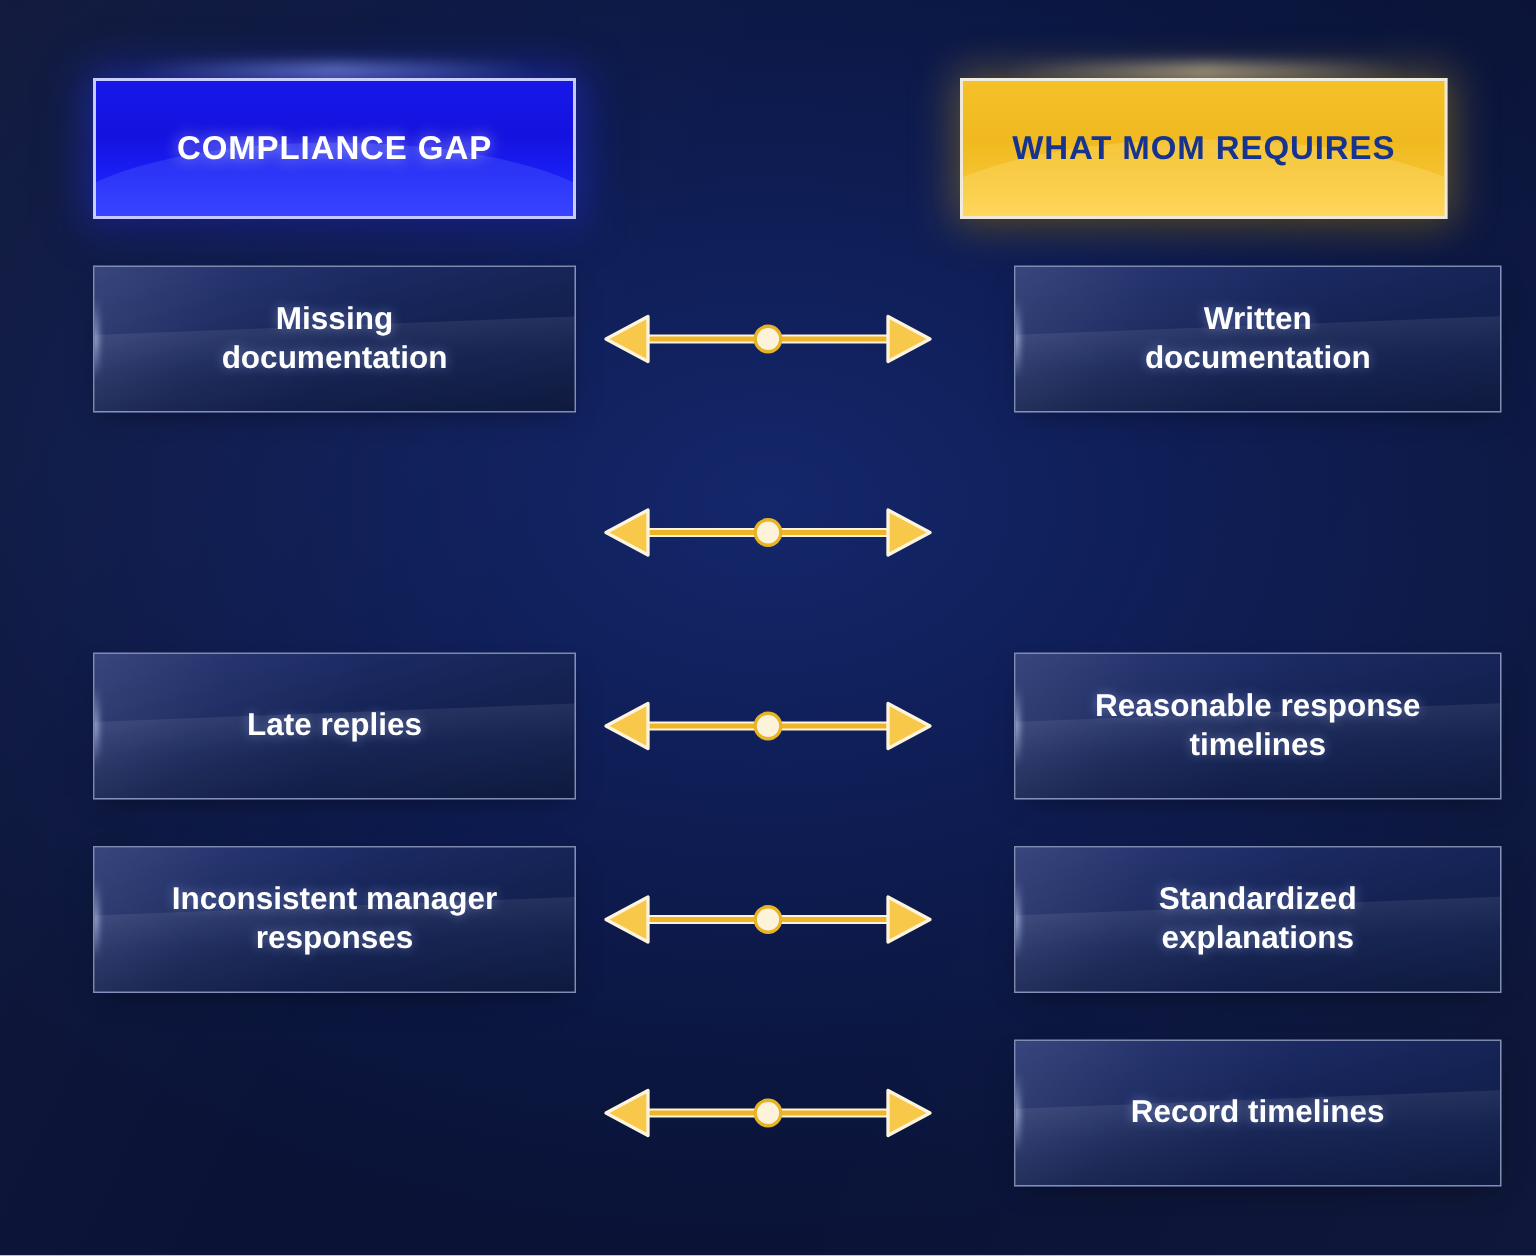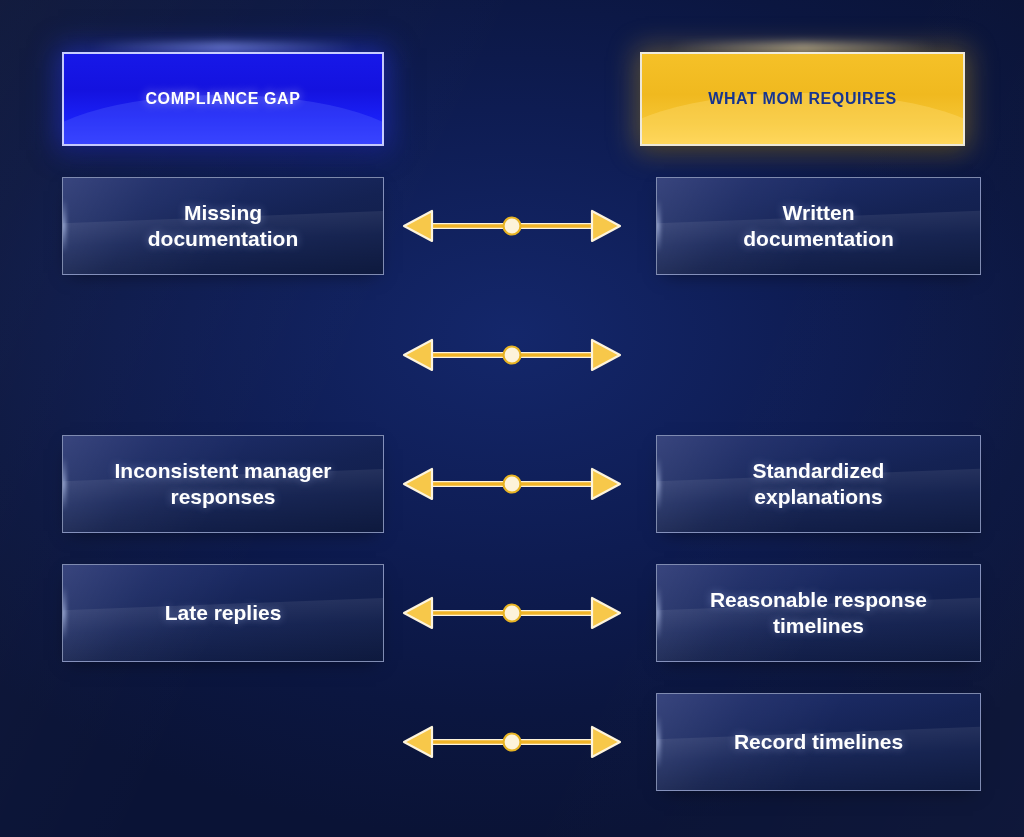--- a/index.html
+++ b/index.html
@@ -57,21 +57,21 @@
   .hdr-right::after {
     content:""; position:absolute; left:-12%; bottom:-58%;
     width:124%; height:115%;
     border-radius:50% 50% 0 0 / 60% 60% 0 0;
     background:rgba(255,222,120,0.34);
     pointer-events:none;
   }
 
   .hdr-text {
     position:relative; z-index:2;
-    font-size:16px; font-weight:bold; letter-spacing:0.6px;
+    font-size:22px; font-weight:bold; letter-spacing:0.6px;
     text-align:center; line-height:1.1;
   }
   .hdr-left  .hdr-text { color:#ffffff; text-shadow:0 0 10px rgba(255,255,255,0.55); }
   .hdr-right .hdr-text { color:#16348f; }
 
   
   .hdr-glow {
     position:absolute; height:10px; top:-9px;
     filter:blur(5px); pointer-events:none;
   }
@@ -85,21 +85,21 @@
 
   .card {
     position:absolute; top:0; height:98px;
     border:1px solid rgba(205,215,245,0.58);
     overflow:hidden;
     display:flex; align-items:center; justify-content:center;
     background:linear-gradient(165deg,#22306f 0%,#1b2a63 28%,#142253 55%,#0f1c45 100%);
     box-shadow:0 6px 18px -8px rgba(0,0,0,0.55);
   }
   .card-left  { left:62px;  width:322px; }
-  .card-right { left:656px; width:325px; }
+  .card-right { left:676px; width:325px; }
 
   
   .card::before {
     content:""; position:absolute; left:-6%; right:-6%;
     top:48%; height:70%;
     background:linear-gradient(180deg, rgba(255,255,255,0.075) 0%, rgba(255,255,255,0.02) 35%, rgba(0,0,0,0.12) 100%);
     transform:rotate(-2.2deg);
     transform-origin:left center;
     pointer-events:none;
   }
@@ -182,61 +182,61 @@
           <polygon points="3,17 31,2 31,32" fill="#f7c84a" stroke="#fdf4dd" stroke-width="2.2" stroke-linejoin="round"></polygon>
           <polygon points="219,17 191,2 191,32" fill="#f7c84a" stroke="#fdf4dd" stroke-width="2.2" stroke-linejoin="round"></polygon>
           <circle cx="111" cy="17" r="8.5" fill="#fdf3da" stroke="#e8b424" stroke-width="2.2"></circle>
         </svg>
       </div>
     </div>
 
     <div class="row">
       <div class="card card-left">
         <span class="edge-glow"></span>
+        <span class="card-text">Late replies</span>
+      </div>
+      <div class="connector">
+        <svg width="222" height="34" viewBox="0 0 222 34" aria-hidden="true">
+          <line x1="30" y1="17" x2="192" y2="17" stroke="#fdf4dd" stroke-width="6"></line>
+          <line x1="30" y1="17" x2="192" y2="17" stroke="#f0b428" stroke-width="3.4"></line>
+          <polygon points="3,17 31,2 31,32" fill="#f7c84a" stroke="#fdf4dd" stroke-width="2.2" stroke-linejoin="round"></polygon>
+          <polygon points="219,17 191,2 191,32" fill="#f7c84a" stroke="#fdf4dd" stroke-width="2.2" stroke-linejoin="round"></polygon>
+          <circle cx="111" cy="17" r="8.5" fill="#fdf3da" stroke="#e8b424" stroke-width="2.2"></circle>
+        </svg>
+      </div>
+      <div class="card card-right">
+        <span class="edge-glow"></span>
+        <span class="card-text">Reasonable response
+timelines</span>
+      </div>
+    </div>
+
+    <div class="row">
+      <div class="card card-left">
+        <span class="edge-glow"></span>
         <span class="card-text">Inconsistent manager
 responses</span>
       </div>
       <div class="connector">
         <svg width="222" height="34" viewBox="0 0 222 34" aria-hidden="true">
           <line x1="30" y1="17" x2="192" y2="17" stroke="#fdf4dd" stroke-width="6"></line>
           <line x1="30" y1="17" x2="192" y2="17" stroke="#f0b428" stroke-width="3.4"></line>
           <polygon points="3,17 31,2 31,32" fill="#f7c84a" stroke="#fdf4dd" stroke-width="2.2" stroke-linejoin="round"></polygon>
           <polygon points="219,17 191,2 191,32" fill="#f7c84a" stroke="#fdf4dd" stroke-width="2.2" stroke-linejoin="round"></polygon>
           <circle cx="111" cy="17" r="8.5" fill="#fdf3da" stroke="#e8b424" stroke-width="2.2"></circle>
         </svg>
       </div>
       <div class="card card-right">
         <span class="edge-glow"></span>
         <span class="card-text">Standardized
 explanations</span>
       </div>
     </div>
 
     <div class="row">
-      <div class="card card-left">
-        <span class="edge-glow"></span>
-        <span class="card-text">Late replies</span>
-      </div>
-      <div class="connector">
-        <svg width="222" height="34" viewBox="0 0 222 34" aria-hidden="true">
-          <line x1="30" y1="17" x2="192" y2="17" stroke="#fdf4dd" stroke-width="6"></line>
-          <line x1="30" y1="17" x2="192" y2="17" stroke="#f0b428" stroke-width="3.4"></line>
-          <polygon points="3,17 31,2 31,32" fill="#f7c84a" stroke="#fdf4dd" stroke-width="2.2" stroke-linejoin="round"></polygon>
-          <polygon points="219,17 191,2 191,32" fill="#f7c84a" stroke="#fdf4dd" stroke-width="2.2" stroke-linejoin="round"></polygon>
-          <circle cx="111" cy="17" r="8.5" fill="#fdf3da" stroke="#e8b424" stroke-width="2.2"></circle>
-        </svg>
-      </div>
-      <div class="card card-right">
-        <span class="edge-glow"></span>
-        <span class="card-text">Reasonable response
-timelines</span>
-      </div>
-    </div>
-
-    <div class="row">
       <div class="connector">
         <svg width="222" height="34" viewBox="0 0 222 34" aria-hidden="true">
           <line x1="30" y1="17" x2="192" y2="17" stroke="#fdf4dd" stroke-width="6"></line>
           <line x1="30" y1="17" x2="192" y2="17" stroke="#f0b428" stroke-width="3.4"></line>
           <polygon points="3,17 31,2 31,32" fill="#f7c84a" stroke="#fdf4dd" stroke-width="2.2" stroke-linejoin="round"></polygon>
           <polygon points="219,17 191,2 191,32" fill="#f7c84a" stroke="#fdf4dd" stroke-width="2.2" stroke-linejoin="round"></polygon>
           <circle cx="111" cy="17" r="8.5" fill="#fdf3da" stroke="#e8b424" stroke-width="2.2"></circle>
         </svg>
       </div>
       <div class="card card-right">

